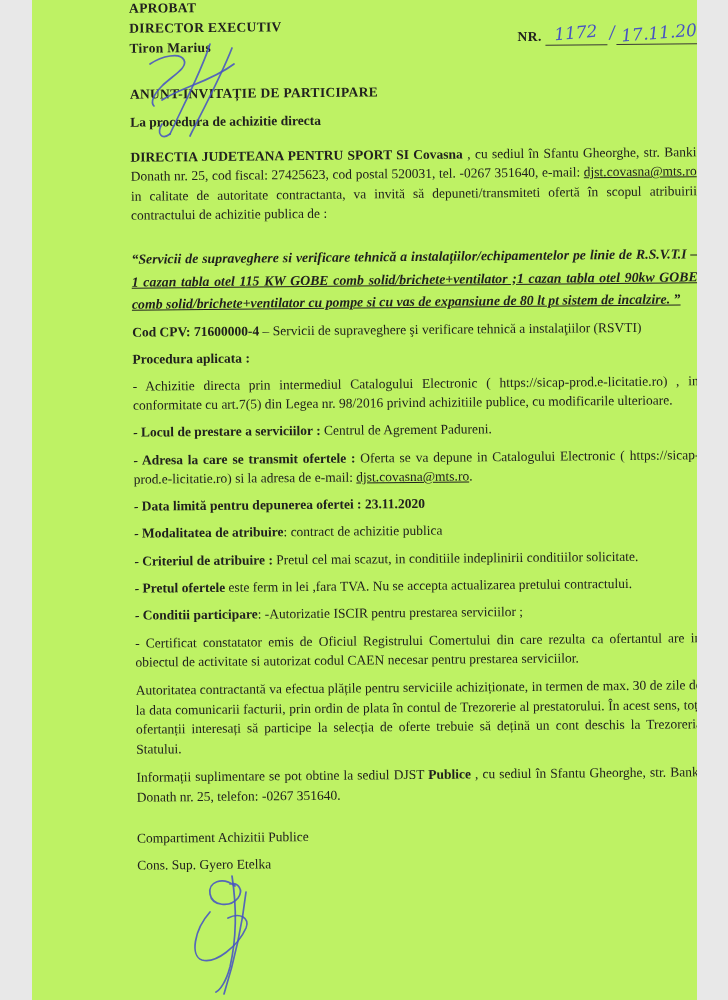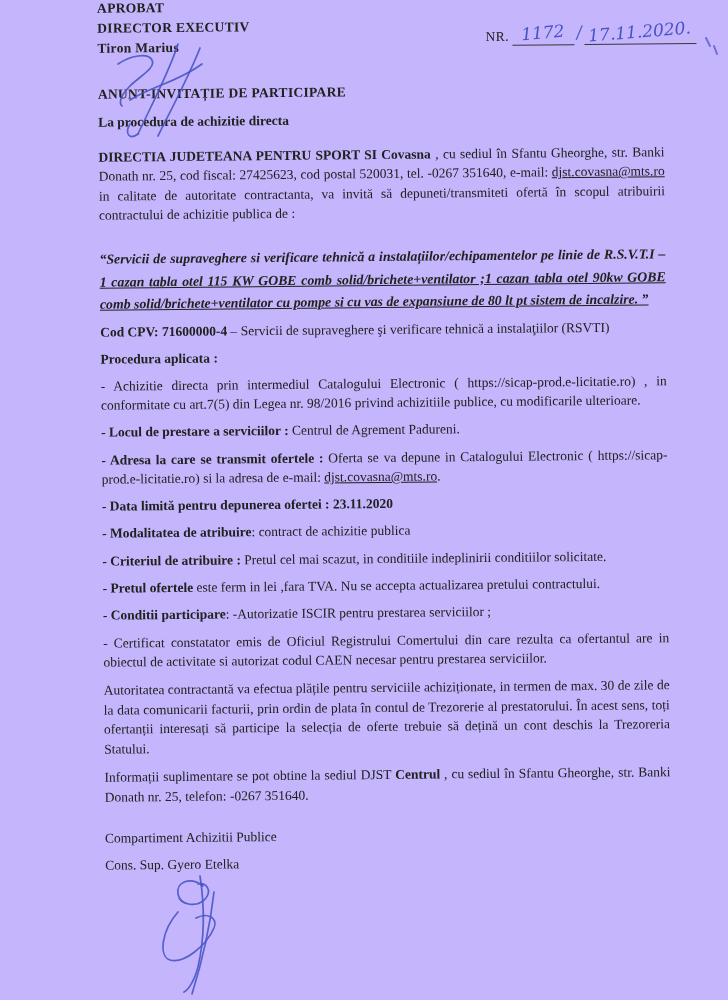--- a/index.html
+++ b/index.html
@@ -1,39 +1,39 @@
 <!DOCTYPE html>
 <html><head>
 <meta charset="utf-8">
 <style>
   html,body{margin:0;padding:0;background:#e8e8e8;}
   .page{
     position:relative;
-    width:728px;height:1000px;
+    width:665px;height:1000px;
     margin:0 auto;
-    background:#c4b5fd;
+    background:#bef264;
     overflow:hidden;
     font-family:"Liberation Serif","DejaVu Serif",serif;
     color:#21211e;
     font-size:13.5px;
   }
   .tilt{
     position:absolute;left:97px;top:0;width:566px;
     transform:rotate(-0.55deg);
     transform-origin:50% 0;
   }
   .b{font-weight:bold;}
   .u{text-decoration:underline;}
   .line{line-height:20px;}
   .approval{margin-top:-4px;}
   .approval .line{font-weight:bold;letter-spacing:.3px;}
   .nr-block{
     position:absolute;left:388px;top:26px;white-space:nowrap;
   }
-  .nr-label{font-weight:normal;letter-spacing:.5px;}
+  .nr-label{font-weight:bold;letter-spacing:.5px;}
   .nr-seg{
     display:inline-block;border-bottom:1.4px solid #383833;
     text-align:center;vertical-align:baseline;
   }
   .nr-seg.s1{width:62px;}
   .nr-seg.s2{width:112px;}
   .hand{
     font-family:"DejaVu Serif",serif;
     font-style:italic;
     color:#4753c4;
@@ -100,21 +100,21 @@
     <div class="item"><span class="b">- Criteriul de atribuire :</span><span> Pretul cel mai scazut, in conditiile indeplinirii conditiilor solicitate.</span></div>
 
     <div class="item"><span class="b">- Pretul ofertele</span><span> este ferm in lei ,fara TVA. Nu se accepta actualizarea pretului contractului.</span></div>
 
     <div class="item"><span class="b">- Conditii participare</span><span>: -Autorizatie ISCIR pentru prestarea serviciilor ;</span></div>
 
     <div class="item">- Certificat constatator emis de Oficiul Registrului Comertului din care rezulta ca ofertantul are in obiectul de activitate si autorizat codul CAEN necesar pentru prestarea serviciilor.</div>
 
     <div class="para">Autoritatea contractantă va efectua plățile pentru serviciile achiziționate, in termen de max. 30 de zile de la data comunicarii facturii, prin ordin de plata în contul de Trezorerie al prestatorului. În acest sens, toți ofertanții interesați să participe la selecția de oferte trebuie să dețină un cont deschis la Trezoreria Statului.</div>
 
-    <div class="para"><span>Informații suplimentare se pot obtine la sediul DJST </span><span class="b">Centrul</span><span> , cu sediul în Sfantu Gheorghe, str. Banki Donath nr. 25, telefon: -0267 351640.</span></div>
+    <div class="para"><span>Informații suplimentare se pot obtine la sediul DJST </span><span class="b">Publice</span><span> , cu sediul în Sfantu Gheorghe, str. Banki Donath nr. 25, telefon: -0267 351640.</span></div>
 
     <div class="footer-dept">Compartiment Achizitii Publice</div>
     <div class="footer-signer">Cons. Sup. Gyero Etelka</div>
 
   </div>
 
   <svg class="sig-svg" style="left:100px;top:42px;" width="130" height="100" viewBox="0 0 130 100">
     <path class="ink" d="M18 22 C30 14, 48 10, 52 18 C56 26, 40 34, 30 44 C22 52, 18 60, 22 64"></path>
     <path class="ink" d="M78 2 C70 28, 52 62, 38 92"></path>
     <path class="ink" d="M100 6 C90 32, 72 66, 58 94"></path>

